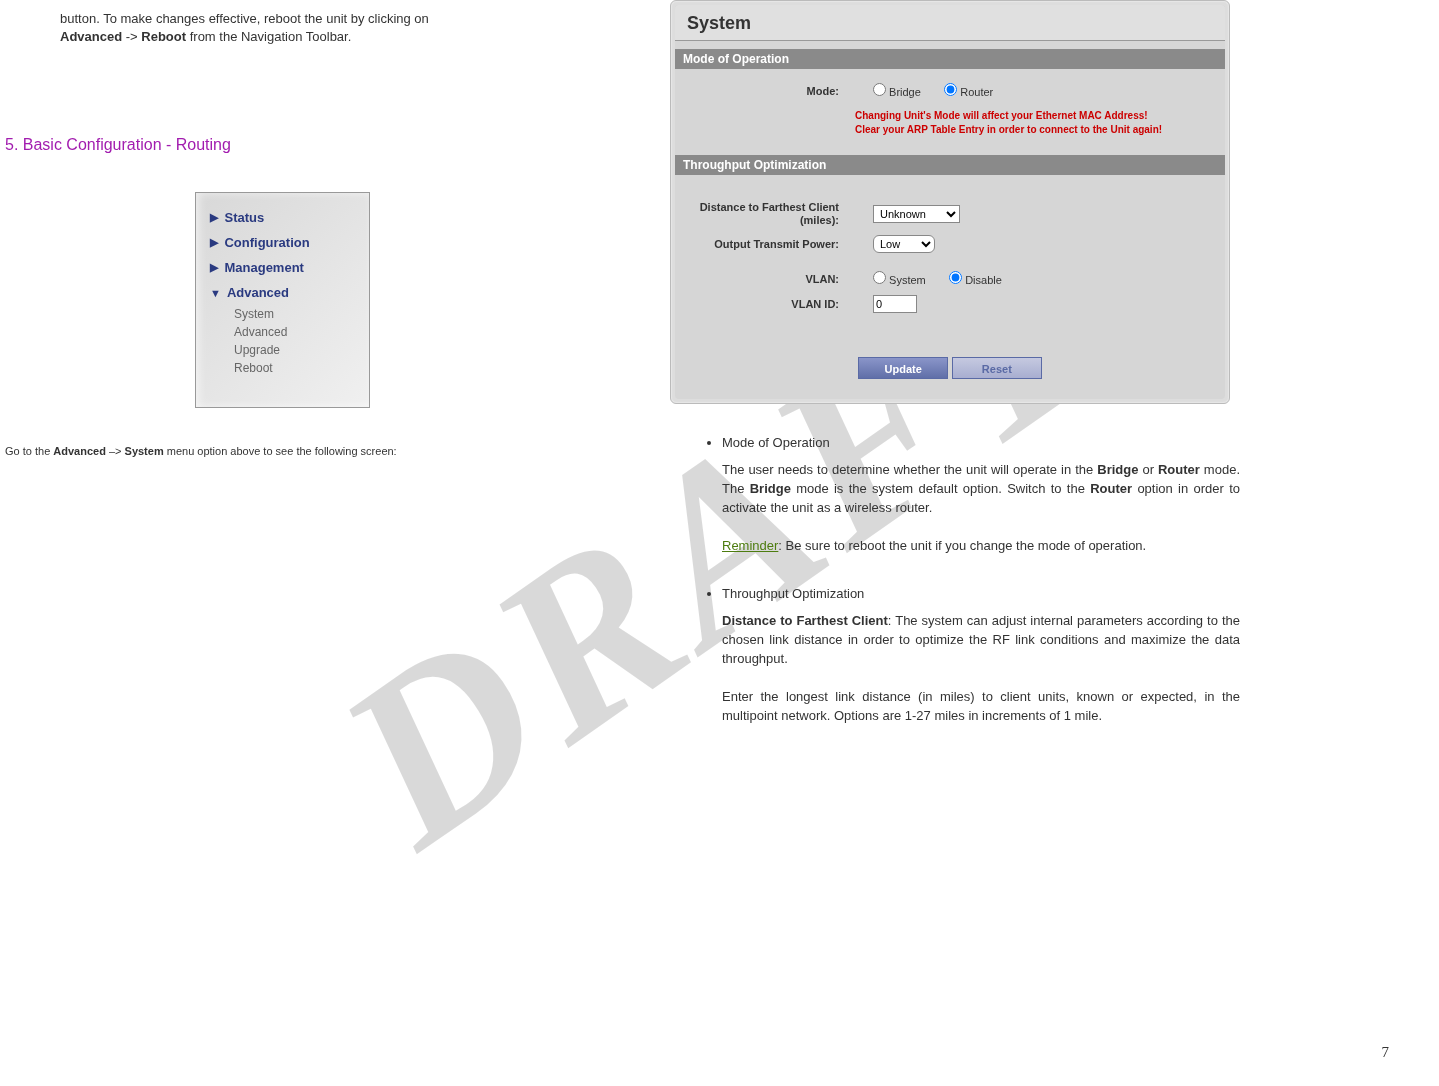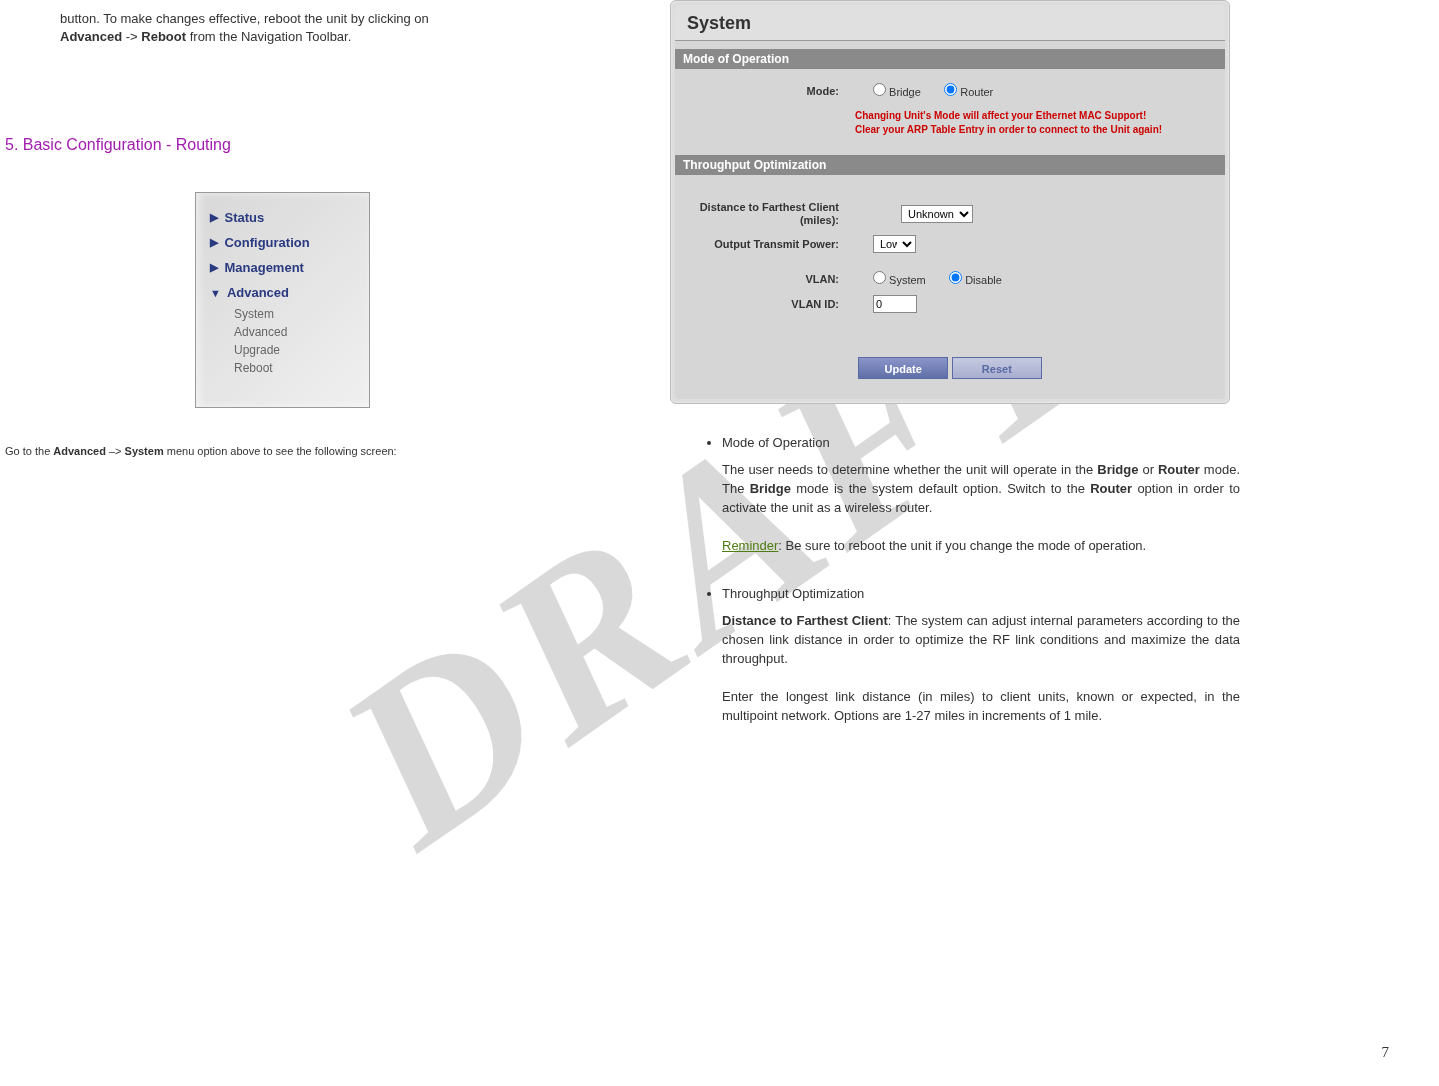--- a/index.html
+++ b/index.html
@@ -242,34 +242,34 @@
 
       <div class="section-header">Mode of Operation</div>
       <div class="form-row" style="padding-top:14px;">
         <div class="form-label">Mode:</div>
         <div class="radio-group">
           <label><input type="radio" name="mode" style=""> <span>Bridge</span></label>
           <label><input type="radio" name="mode" checked="" style=""> <span>Router</span></label>
         </div>
       </div>
       <div class="warning-text">
-        <span>Changing Unit's Mode will affect your Ethernet MAC Support!</span><br>
+        <span>Changing Unit's Mode will affect your Ethernet MAC Address!</span><br>
         <span>Clear your ARP Table Entry in order to connect to the Unit again!</span>
       </div>
 
       <div class="section-header">Throughput Optimization</div>
       <div class="form-row" style="padding-top:26px;">
         <div class="form-label" style="line-height:1.2;">Distance to Farthest Client (miles):</div>
-        <select style="width:72px;margin-left:28px;">
+        <select style="width:87px;">
           <option>Unknown</option>
         </select>
       </div>
       <div class="form-row">
         <div class="form-label">Output Transmit Power:</div>
-        <select style="width:43px;">
+        <select style="width:62px;border-radius:6px;">
           <option>Low</option>
         </select>
       </div>
 
       <div class="form-row" style="padding-top:14px;">
         <div class="form-label">VLAN:</div>
         <div class="radio-group">
           <label><input type="radio" name="vlan" style=""> <span>System</span></label>
           <label><input type="radio" name="vlan" checked="" style=""> <span>Disable</span></label>
         </div>

